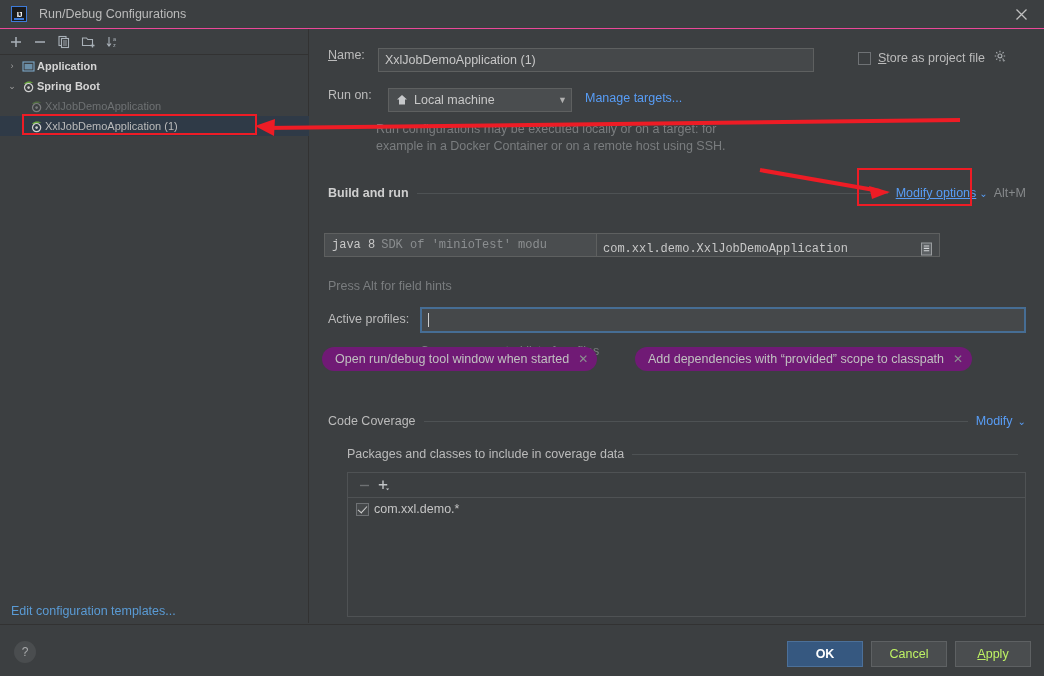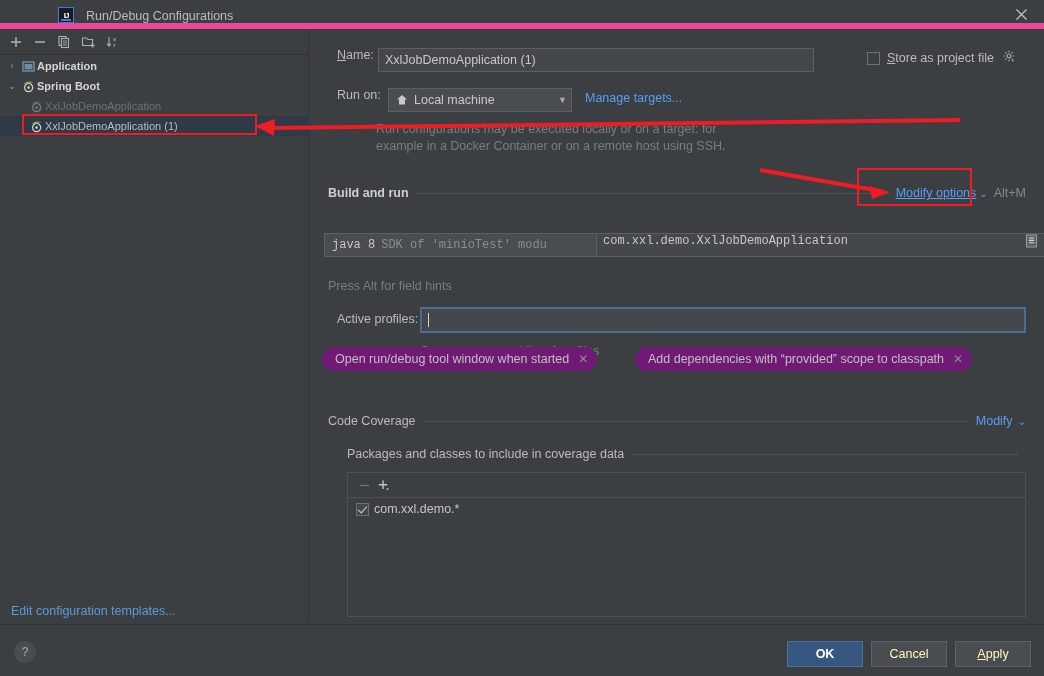--- a/index.html
+++ b/index.html
@@ -14,23 +14,22 @@
   #app {
     position: relative;
     width: 1044px; height: 676px;
     background: #3c3f41;
   }
 
   
   .titlebar {
     position: absolute; left: 0; top: 0; width: 1044px; height: 29px;
     background: #3c3f41;
-    display: flex; align-items: flex-end;
-    border-bottom: 6px solid #ec4899;
-    padding-left: 47px;
+    display: flex; align-items: center;
+    border-bottom: 1px solid #ec4899;
   }
   .ij-logo {
     width: 16px; height: 16px; margin-left: 11px;
     background: #1b1b1b;
     border: 1px solid #3e7bd8;
     position: relative;
     display: flex; align-items: center; justify-content: center;
     font-size: 8px; color: #fff; font-weight: bold;
     font-family: "Liberation Sans", sans-serif;
     letter-spacing: -1px;
@@ -90,21 +89,21 @@
     position: absolute; left: 11px; top: 575px;
     color: #5a9bd5; font-size: 12.5px;
   }
 
   
   .right-panel {
     position: absolute; left: 310px; top: 29px; width: 734px; height: 594px;
     background: #3c3f41;
   }
 
-  .row { position: absolute; display: flex; align-items: center; margin-left: 9px; }
+  .row { position: absolute; display: flex; align-items: center; }
 
   .lbl { font-size: 12.5px; color: #bbbbbb; }
   .lbl .mn { text-decoration: underline; }
 
   .textfield {
     background: #45484a;
     border: 1px solid #5e6060;
     height: 24px;
     color: #c8c8c8;
     font-size: 12.5px;
@@ -196,21 +195,21 @@
     position: absolute; left: 14px; top: 641px;
     width: 22px; height: 22px; border-radius: 50%;
     background: #4a4d4f;
     display: flex; align-items: center; justify-content: center;
     color: #a8aaac; font-size: 12px;
   }
   .btn {
     height: 26px; min-width: 76px;
     border: 1px solid #5e6163;
     background: #4a4d4f;
-    color: #fef9c3; font-size: 12.5px;
+    color: #bef264; font-size: 12.5px;
     display: flex; align-items: center; justify-content: center;
     position: absolute;
   }
   .btn.primary {
     background: #365880; border-color: #4c7099; color: #ffffff; font-weight: bold;
   }
   .btn .mn { text-decoration: underline; }
 
   
   .anno-box {
@@ -364,21 +363,21 @@
       <span class="link underline">Modify options</span>
       <span class="link" style="margin:0 6px 0 3px; font-size:10px;">⌄</span>
       <span style="color:#86898b; font-size:12.5px;">Alt+M</span>
     </div>
 
     <div class="combo" style="position:absolute; left:14px; top:204px; width:292px; font-family:'Liberation Mono', monospace; font-size:12px;">
       <span style="color:#c8c8c8;">java 8</span>
       <span style="color:#8b8e90; margin-left:6px; overflow:hidden; white-space:nowrap;">SDK of 'minioTest' modu</span>
       <span class="arrow">▼</span>
     </div>
-    <div style="position:absolute; left:286px; top:204px; width:449px; height:24px; background:#45484a; border:1px solid #5e6060; display:flex; align-items:flex-start; padding:0 6px;">
+    <div style="position:absolute; left:286px; top:204px; width:344px; height:24px; background:#45484a; border:1px solid #5e6060; display:flex; align-items:flex-end; padding:0 6px;">
       <span style="font-family:'Liberation Mono', monospace; font-size:12px; color:#c8c8c8;">com.xxl.demo.XxlJobDemoApplication</span>
       <span style="margin-left:auto; display:flex;">
         <svg width="13" height="14" viewBox="0 0 13 14">
           <rect x="1.5" y="1" width="10" height="12" fill="#5d6164" stroke="#9a9d9f" stroke-width="1"></rect>
           <path d="M3.8 4 H9.2 M3.8 6.4 H9.2 M3.8 8.8 H9.2" stroke="#d4d6d8" stroke-width="1.1"></path>
         </svg>
       </span>
     </div>
 
     <div class="hint" style="position:absolute; left:18px; top:249px;">Press Alt for field hints</div>

